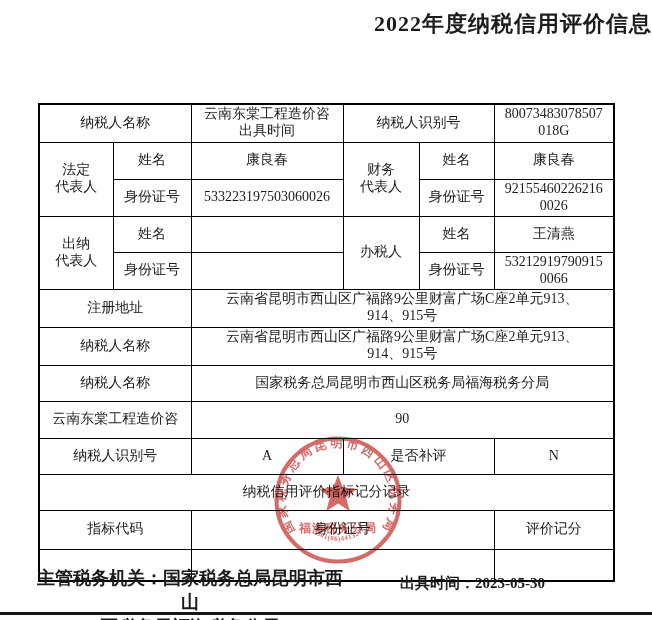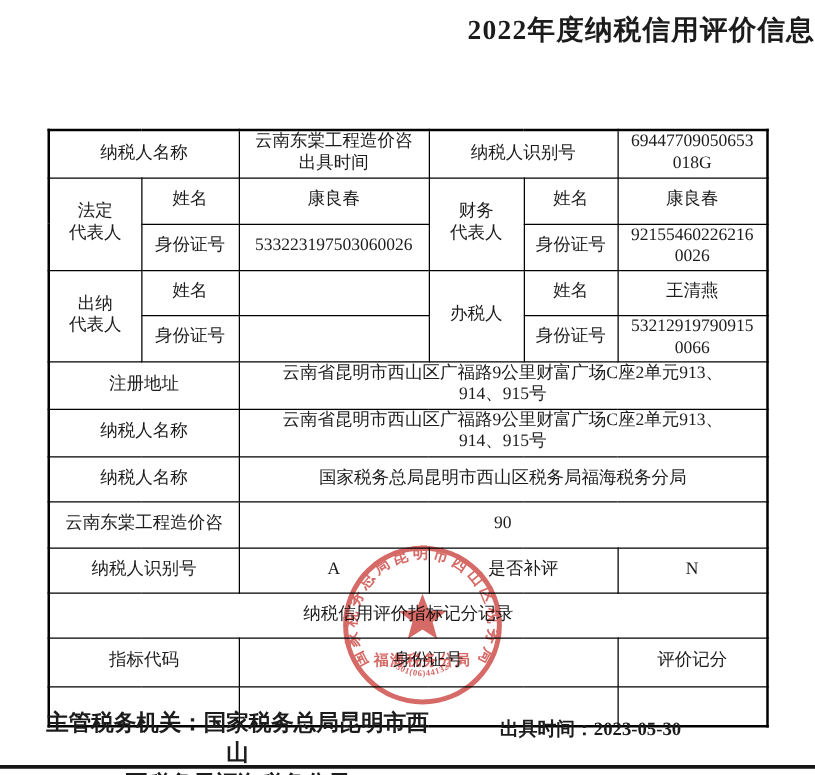--- a/index.html
+++ b/index.html
@@ -35,21 +35,21 @@
       <col style="width:76px">
         <col style="width:75px">
         <col style="width:120px">
     </colgroup>
     <tbody>
         <tr style="height:38px">
       <td colspan="2">纳税人名称</td>
       <td class="wrap">云南东棠工程造价咨
 出具时间</td>
       <td colspan="2">纳税人识别号</td>
-      <td class="wrap">69447709050653
+      <td class="wrap">80073483078507
 018G</td>
     </tr>
     <tr style="height:37px">
       <td rowspan="2" class="wrap">法定
 代表人</td>
       <td>姓名</td>
       <td>康良春</td>
       <td rowspan="2" class="wrap">财务
 代表人</td>
       <td>姓名</td>

